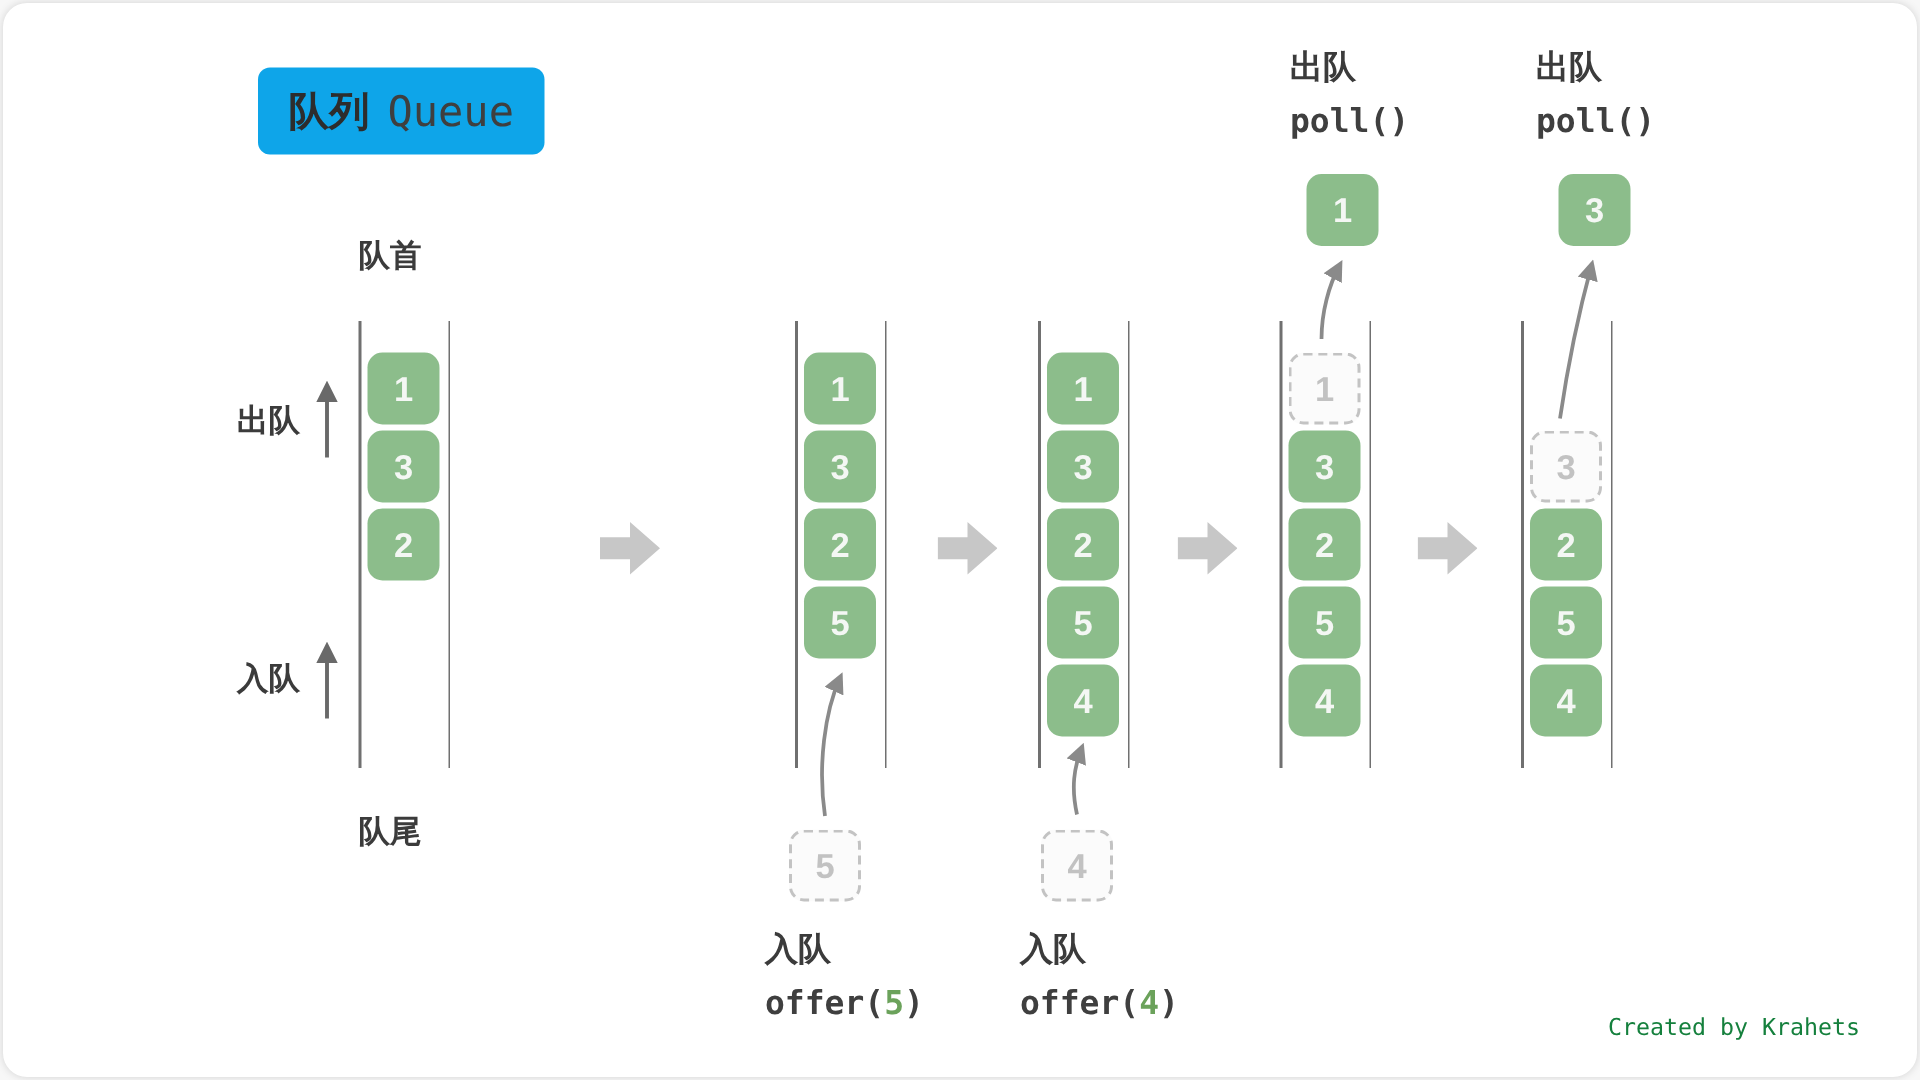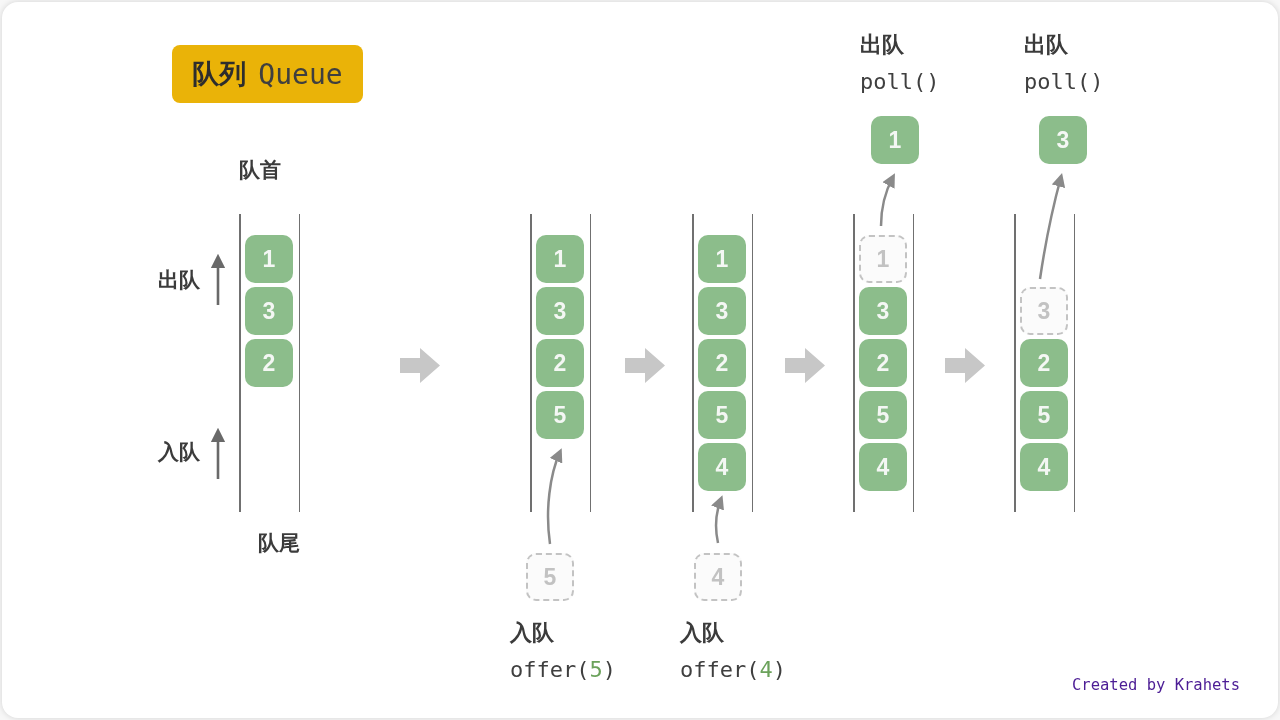--- a/index.html
+++ b/index.html
@@ -6,30 +6,30 @@
   .canvas{
     position:relative;width:1276px;height:716px;margin:2px auto;
     background:#ffffff;border-radius:16px;
     box-shadow:0 0 6px rgba(0,0,0,.15);
     font-family:"Liberation Sans",sans-serif;
     overflow:hidden;
   }
   
   .title-box{
     position:absolute;left:170px;top:43px;width:191px;height:58px;
-    background:#eab308;border-radius:8px;
+    background:#0ea5e9;border-radius:8px;
     display:flex;align-items:center;justify-content:center;gap:12px;
   }
   .title-zh{font-size:27px;font-weight:700;color:#2d2d2d;}
   .title-en{font-family:"DejaVu Sans Mono",monospace;font-size:28px;color:#3f3f3f;}
 
   
   .lbl{position:absolute;font-weight:700;font-size:21px;color:#3b3b3b;}
   .lbl-front{left:237px;top:154px;width:61px;}
-  .lbl-rear{left:237px;top:527px;width:61px;text-align:right;}
+  .lbl-rear{left:237px;top:538px;width:61px;text-align:left;}
   .lbl-deq{left:130px;top:264px;width:68px;text-align:right;}
   .lbl-enq{left:130px;top:436px;width:68px;text-align:right;}
 
   
   .qcol{position:absolute;top:212px;width:61px;height:298px;}
   .rail{position:absolute;top:0;bottom:0;width:1.5px;background:#707070;}
   .rail-l{left:0;} .rail-r{right:0;}
   .cell{
     position:absolute;left:6px;width:48px;height:48px;
     background:#8cbd8b;border-radius:10px;
@@ -49,26 +49,26 @@
 
   
   .block-arrow{
     position:absolute;top:344px;width:40px;height:39px;background:#c7c7c7;
     clip-path:polygon(0 31%,50% 31%,50% 5%,100% 50%,50% 95%,50% 69%,0 69%);
   }
 
   
   .op{position:absolute;}
   .op-zh{font-size:22px;font-weight:700;color:#3b3b3b;margin-bottom:9px;}
-  .op-code{font-family:"DejaVu Sans Mono",monospace;font-size:22px;color:#3f3f3f;font-weight:400;}
+  .op-code{font-family:"DejaVu Sans Mono",monospace;font-size:22px;color:#3f3f3f;font-weight:700;}
   .op-code .green{color:#6ba25b;}
 
   .watermark{
     position:absolute;right:38px;top:674px;
-    font-family:"DejaVu Sans Mono",monospace;font-size:15.5px;color:#4c1d95;
+    font-family:"DejaVu Sans Mono",monospace;font-size:15.5px;color:#15803d;
   }
   .arrows{position:absolute;left:0;top:0;width:1276px;height:716px;pointer-events:none;}
 </style>
 </head>
 <body>
 
 <div class="canvas">
 
   <div class="title-box">
     <span class="title-zh">队列</span>

